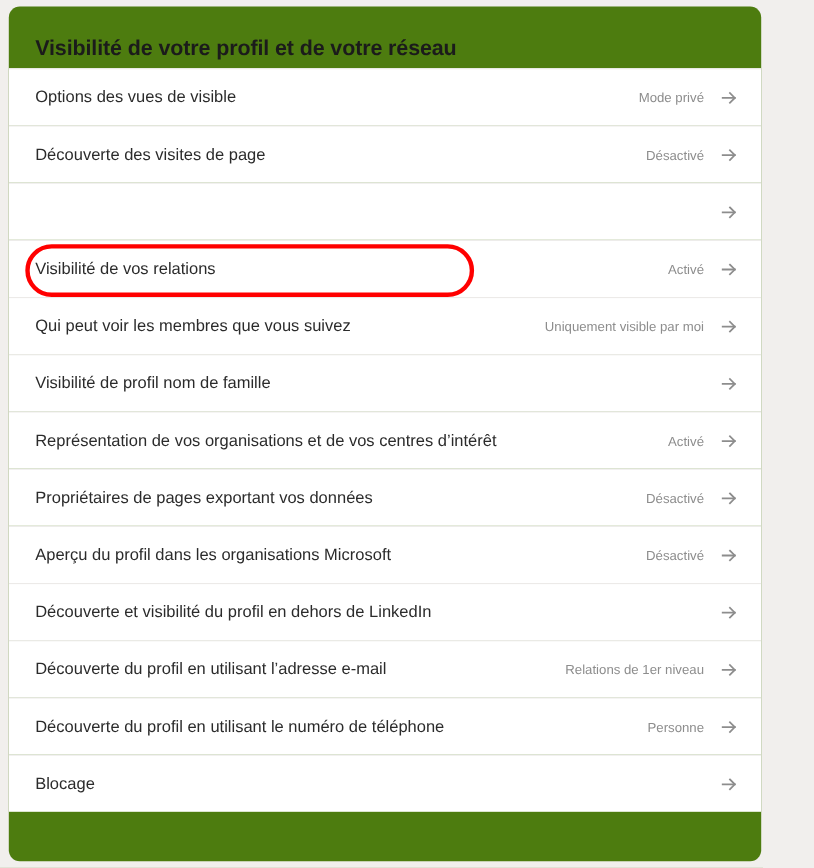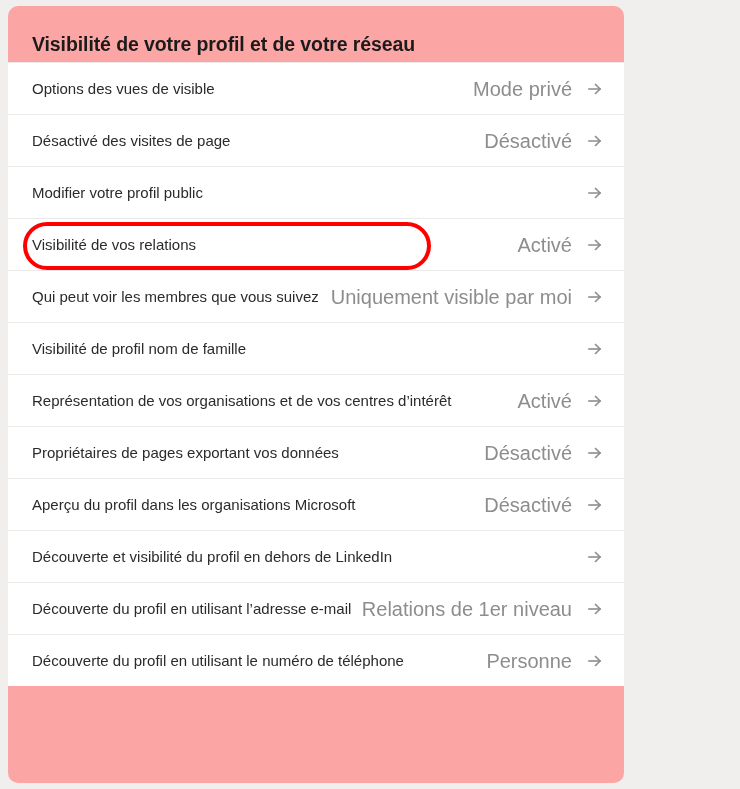--- a/index.html
+++ b/index.html
@@ -11,23 +11,23 @@
     height: 789px;
     background: #f1efed;
     font-family: "Liberation Sans", sans-serif;
     -webkit-font-smoothing: antialiased;
     overflow: hidden;
   }
   .card {
     position: absolute;
     left: 8px;
     top: 6px;
-    width: 616px;
+    width: 684px;
     height: 777px;
-    background: #fca5a5;
+    background: #4d7c0f;
     border-radius: 10px;
     box-sizing: border-box;
     overflow: hidden;
   }
   .card-title {
     font-size: 19.5px;
     font-weight: bold;
     color: #1b1b1b;
     letter-spacing: -0.1px;
     padding: 26px 24px 0 24px;
@@ -57,21 +57,21 @@
     line-height: 20px;
     white-space: nowrap;
   }
   .row-right {
     margin-left: auto;
     display: flex;
     align-items: center;
     gap: 14px;
   }
   .row-value {
-    font-size: 20px;
+    font-size: 12px;
     color: #8d8d8d;
     line-height: 20px;
     white-space: nowrap;
   }
   .arrow-icon {
     width: 18px;
     height: 18px;
     flex: 0 0 18px;
     display: block;
     color: #8d8d8d;
@@ -104,33 +104,32 @@
       <span class="row-value">Mode privé</span>
       <span class="arrow-icon">
         <svg width="18" height="18" viewBox="0 0 18 18" fill="none" aria-hidden="true">
           <path d="M3 9 H14" stroke="currentColor" stroke-width="1.6" stroke-linecap="square"></path>
           <path d="M9.6 4.6 L14 9 L9.6 13.4" stroke="currentColor" stroke-width="1.6" fill="none" stroke-linecap="square" stroke-linejoin="miter"></path>
         </svg>
       </span>
     </span>
   </div>
       <div class="row">
-    <span class="row-label">Désactivé des visites de page</span>
+    <span class="row-label">Découverte des visites de page</span>
     <span class="row-right">
       <span class="row-value">Désactivé</span>
       <span class="arrow-icon">
         <svg width="18" height="18" viewBox="0 0 18 18" fill="none" aria-hidden="true">
           <path d="M3 9 H14" stroke="currentColor" stroke-width="1.6" stroke-linecap="square"></path>
           <path d="M9.6 4.6 L14 9 L9.6 13.4" stroke="currentColor" stroke-width="1.6" fill="none" stroke-linecap="square" stroke-linejoin="miter"></path>
         </svg>
       </span>
     </span>
   </div>
       <div class="row">
-    <span class="row-label">Modifier votre profil public</span>
     <span class="row-right">
       <span class="row-value"></span>
       <span class="arrow-icon">
         <svg width="18" height="18" viewBox="0 0 18 18" fill="none" aria-hidden="true">
           <path d="M3 9 H14" stroke="currentColor" stroke-width="1.6" stroke-linecap="square"></path>
           <path d="M9.6 4.6 L14 9 L9.6 13.4" stroke="currentColor" stroke-width="1.6" fill="none" stroke-linecap="square" stroke-linejoin="miter"></path>
         </svg>
       </span>
     </span>
   </div>
@@ -227,20 +226,32 @@
           <path d="M3 9 H14" stroke="currentColor" stroke-width="1.6" stroke-linecap="square"></path>
           <path d="M9.6 4.6 L14 9 L9.6 13.4" stroke="currentColor" stroke-width="1.6" fill="none" stroke-linecap="square" stroke-linejoin="miter"></path>
         </svg>
       </span>
     </span>
   </div>
       <div class="row">
     <span class="row-label">Découverte du profil en utilisant le numéro de téléphone</span>
     <span class="row-right">
       <span class="row-value">Personne</span>
+      <span class="arrow-icon">
+        <svg width="18" height="18" viewBox="0 0 18 18" fill="none" aria-hidden="true">
+          <path d="M3 9 H14" stroke="currentColor" stroke-width="1.6" stroke-linecap="square"></path>
+          <path d="M9.6 4.6 L14 9 L9.6 13.4" stroke="currentColor" stroke-width="1.6" fill="none" stroke-linecap="square" stroke-linejoin="miter"></path>
+        </svg>
+      </span>
+    </span>
+  </div>
+      <div class="row">
+    <span class="row-label">Blocage</span>
+    <span class="row-right">
+      <span class="row-value"></span>
       <span class="arrow-icon">
         <svg width="18" height="18" viewBox="0 0 18 18" fill="none" aria-hidden="true">
           <path d="M3 9 H14" stroke="currentColor" stroke-width="1.6" stroke-linecap="square"></path>
           <path d="M9.6 4.6 L14 9 L9.6 13.4" stroke="currentColor" stroke-width="1.6" fill="none" stroke-linecap="square" stroke-linejoin="miter"></path>
         </svg>
       </span>
     </span>
   </div>
     </div>
   <div class="highlight-box"></div>

